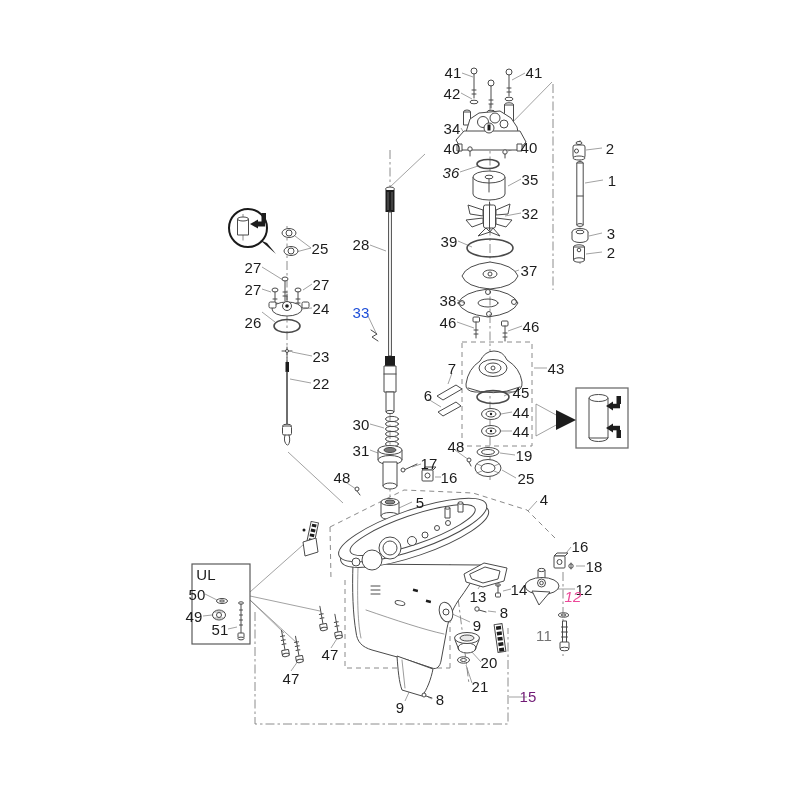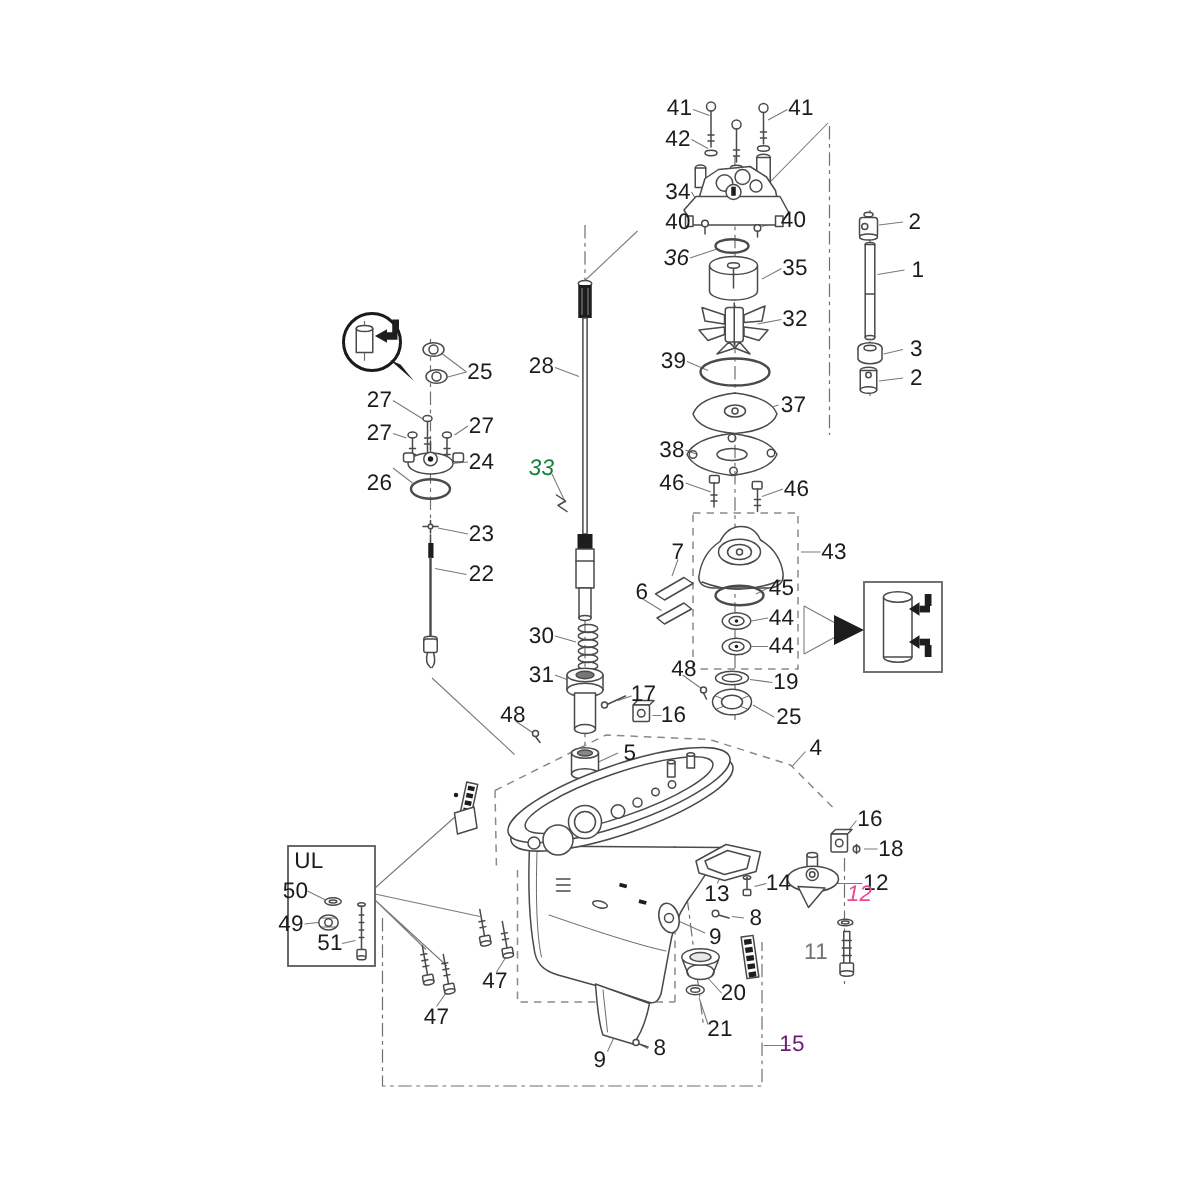--- a/index.html
+++ b/index.html
@@ -489,21 +489,21 @@
       <div class="lbl" style="left: 611px; top: 252px; color: rgb(28, 28, 28);">2</div>
       <div class="lbl" style="left: 320px; top: 248px; color: rgb(28, 28, 28);">25</div>
       <div class="lbl" style="left: 253px; top: 267px; color: rgb(28, 28, 28);">27</div>
       <div class="lbl" style="left: 321px; top: 284px; color: rgb(28, 28, 28);">27</div>
       <div class="lbl" style="left: 253px; top: 289px; color: rgb(28, 28, 28);">27</div>
       <div class="lbl" style="left: 321px; top: 308px; color: rgb(28, 28, 28);">24</div>
       <div class="lbl" style="left: 253px; top: 312px; color: rgb(28, 28, 28); margin-top: 10px;">26</div>
       <div class="lbl" style="left: 321px; top: 356px; color: rgb(28, 28, 28);">23</div>
       <div class="lbl" style="left: 321px; top: 383px; color: rgb(28, 28, 28);">22</div>
       <div class="lbl" style="left: 361px; top: 244px; color: rgb(28, 28, 28);">28</div>
-      <div class="lbl" style="left: 361px; top: 312px; color: #15803d; font-style: italic;">33</div>
+      <div class="lbl" style="left: 361px; top: 312px; color: #1d4ed8;">33</div>
       <div class="lbl" style="left: 452px; top: 368px; color: rgb(28, 28, 28);">7</div>
       <div class="lbl" style="left: 428px; top: 395px; color: rgb(28, 28, 28);">6</div>
       <div class="lbl" style="left: 361px; top: 424px; color: rgb(28, 28, 28);">30</div>
       <div class="lbl" style="left: 361px; top: 450px; color: rgb(28, 28, 28);">31</div>
       <div class="lbl" style="left: 342px; top: 477px; color: rgb(28, 28, 28);">48</div>
       <div class="lbl" style="left: 456px; top: 446px; color: rgb(28, 28, 28);">48</div>
       <div class="lbl" style="left: 429px; top: 463px; color: rgb(28, 28, 28);">17</div>
       <div class="lbl" style="left: 449px; top: 477px; color: rgb(28, 28, 28);">16</div>
       <div class="lbl" style="left: 420px; top: 502px; color: rgb(28, 28, 28);">5</div>
       <div class="lbl" style="left: 544px; top: 499px; color: rgb(28, 28, 28);">4</div>

